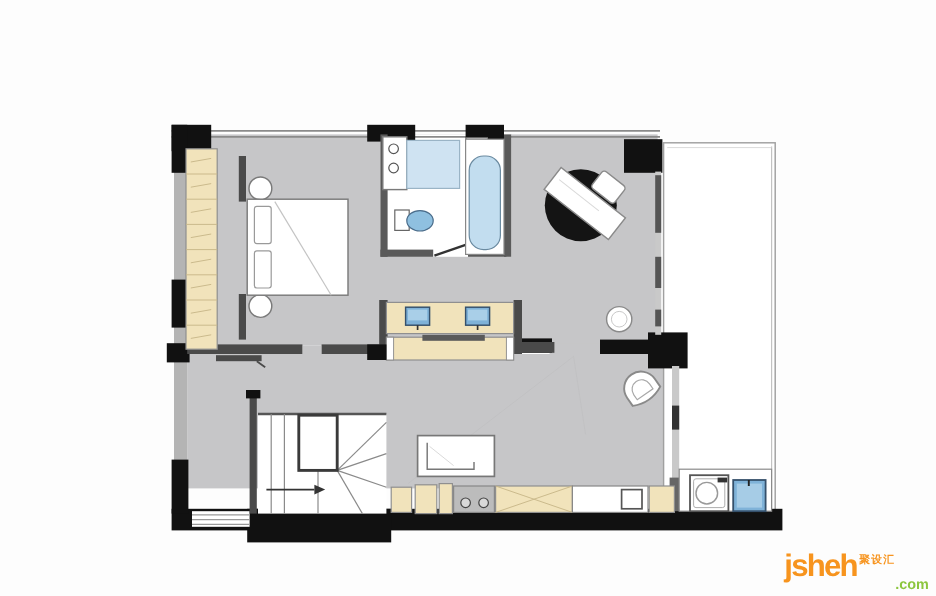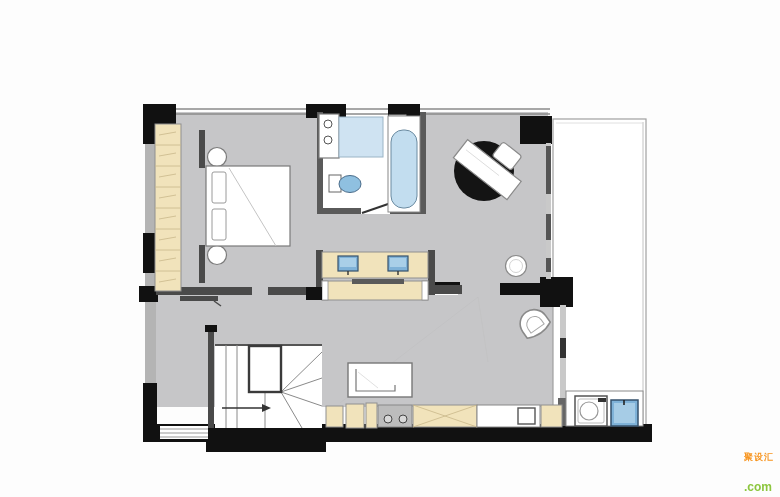--- a/index.html
+++ b/index.html
@@ -17,21 +17,21 @@
   .wallB{fill:var(--wall-black);}
   .tan{fill:var(--cabinet-tan);stroke:#8f8f8f;stroke-width:1;}
   .white{fill:#ffffff;stroke:#7a7a7a;stroke-width:1.2;}
   .glass{fill:var(--glass-blue);stroke:#9ab4c6;stroke-width:1;}
   .ln{stroke:#8a8a8a;stroke-width:1;fill:none;}
   .lnT{stroke:#c9b88a;stroke-width:0.8;fill:none;}
   .faint{stroke:#aeaeae;stroke-width:0.8;fill:none;opacity:.6;}
   
   .watermark{position:absolute;right:6px;bottom:4px;display:flex;align-items:flex-start;line-height:1;}
   .wm-brand{color:var(--brand-orange);font-size:26px;font-weight:bold;letter-spacing:-1.5px;}
-  .wm-stack{display:flex;flex-direction:column;margin-left:2px;padding-top:4px;}
+  .wm-stack{display:flex;margin-left:2px;padding-top:4px;}
   .wm-cjk{color:var(--brand-orange);font-size:9px;font-weight:bold;letter-spacing:1px;}
   .wm-tld{color:var(--brand-green);font-size:12px;font-weight:bold;margin-top:19px;}
 </style>
 </head>
 <body>
 
 <svg width="780" height="497" viewBox="0 0 780 497">
 
   <g>
     <rect class="floor" x="156" y="112" width="392" height="176"></rect>
@@ -281,17 +281,18 @@
     <g>
       <rect x="611" y="400" width="27" height="26" fill="#7fb2d8" stroke="#35506b" stroke-width="1.5"></rect>
       <rect x="614" y="403" width="21" height="20" fill="#a6cce6" stroke="none"></rect>
       <line x1="624" y1="400" x2="624" y2="405" stroke="#222" stroke-width="1.6"></line>
     </g>
   </g>
 
 </svg>
 
 <div class="watermark">
+  <span class="wm-brand">jsheh</span>
   <span class="wm-stack">
     <span class="wm-cjk">聚设汇</span>
     <span class="wm-tld">.com</span>
   </span>
 </div>
 
 </body></html>

